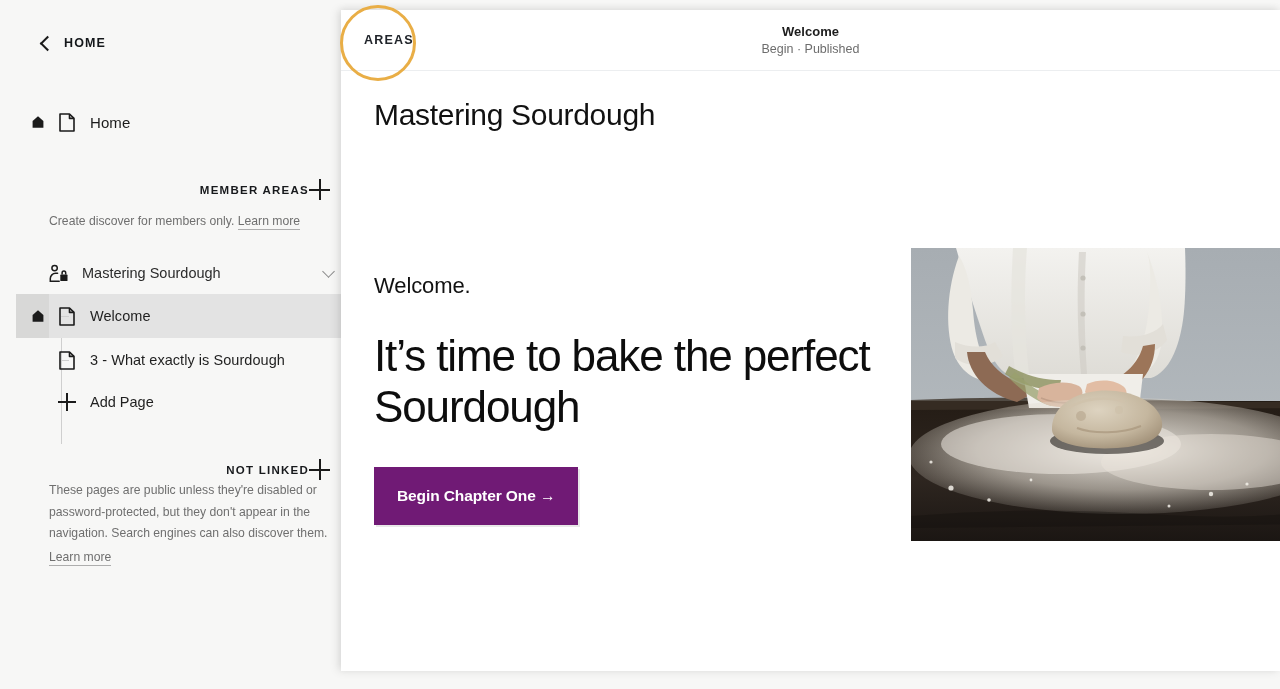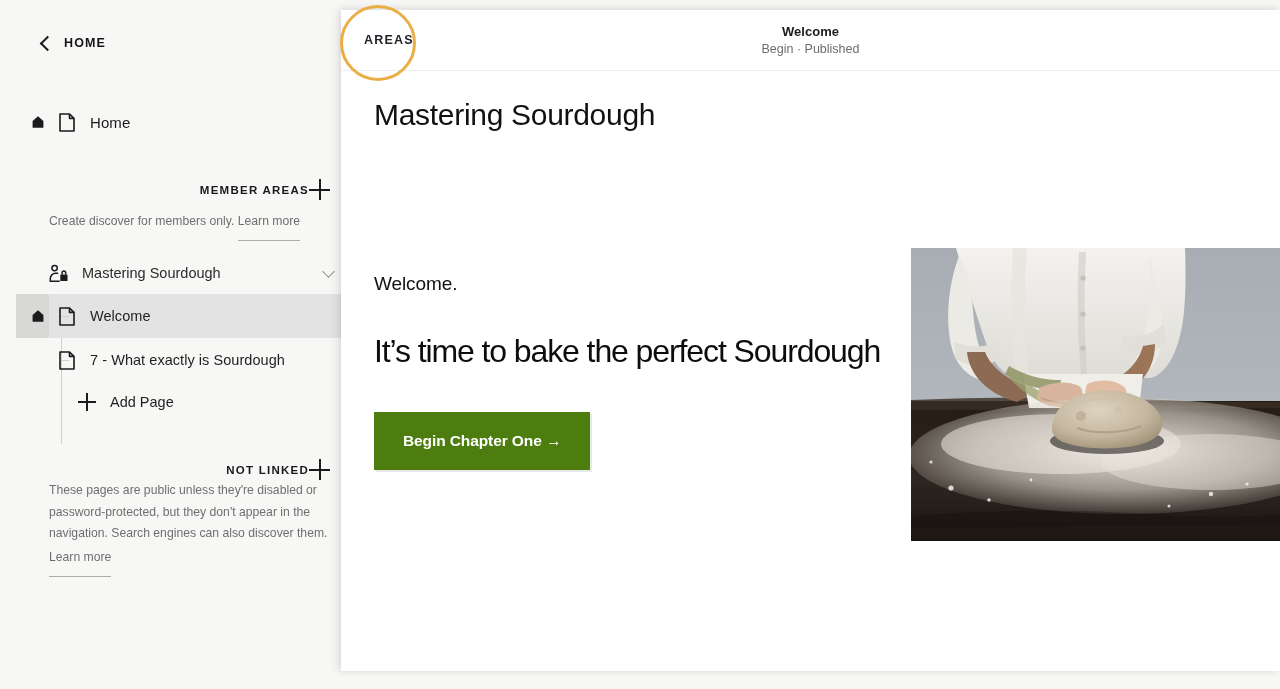--- a/index.html
+++ b/index.html
@@ -72,21 +72,21 @@
   .plus-btn::after  { top: 0; left: 10px; height: 21px; width: 1.6px; }
 
   .section-desc {
     padding: 0 26px 0 33px;
     margin-top: 12px;
     font-size: 12.2px; line-height: 18px; color: #6f6f6f;
   }
   .section-desc.tall { margin-top: 0; line-height: 21.5px; }
   .lnk {
     color: #6f6f6f; text-decoration: none;
-    border-bottom: 1px solid #adadad; padding-bottom: 12px; cursor: pointer;
+    border-bottom: 1px solid #adadad; padding-bottom: 1px; cursor: pointer;
   }
 
   .ma-row {
     display: flex; align-items: center;
     height: 42px; margin-top: 22px;
     padding-left: 33px; padding-right: 20px;
     cursor: pointer;
   }
   .ma-icon { width: 26px; display: flex; align-items: center; }
   .ma-label { font-size: 14.5px; color: #2b2b2b; margin-left: 7px; flex: 1; }
@@ -120,21 +120,21 @@
   .tick {
     position: absolute; left: 45px; width: 8px; height: 1px; background: #cfcfcf;
     top: 50%;
   }
   .page-row .row-label {
     font-size: 14.5px; color: #1f1f1f; margin-left: 6px; letter-spacing: .05px;
   }
 
   .addpage-row {
     display: flex; align-items: center;
-    height: 40px; padding-left: 10px; cursor: pointer; margin-left: 20px;
+    height: 40px; padding-left: 10px; cursor: pointer;
   }
   .addpage-plus { width: 34px; display: flex; justify-content: center; }
   .addpage-plus .mini-plus { position: relative; width: 18px; height: 18px; }
   .addpage-plus .mini-plus::before,
   .addpage-plus .mini-plus::after { content:""; position: absolute; background: #1b1b1b; }
   .addpage-plus .mini-plus::before { left:0; top:8px; width:18px; height:1.6px; }
   .addpage-plus .mini-plus::after { top:0; left:8px; height:18px; width:1.6px; }
   .addpage-row .row-label { font-size: 14.5px; color: #1f1f1f; margin-left: 6px; }
 
   
@@ -183,33 +183,33 @@
   .site-nav {
     display: flex; align-items: flex-start; justify-content: space-between;
     padding: 27px 0 0 33px;
   }
   .site-logo {
     font-size: 30px; color: #111; letter-spacing: -.3px; line-height: 34px;
   }
 
   .hero { position: relative; }
   .hero-copy { position: absolute; left: 33px; top: 141px; width: 520px; }
-  .hero-kicker { font-size: 19px; color: #111; letter-spacing: -.1px; }
+  .hero-kicker { font-size: 22px; color: #111; letter-spacing: -.1px; }
   .hero-title {
     margin-top: 31px;
-    font-size: 32px; line-height: 51px; letter-spacing: -1.1px;
+    font-size: 44px; line-height: 51px; letter-spacing: -1.1px;
     color: #0d0d0d; font-weight: 400;
   }
   .hero-cta {
     display: inline-block;
     margin-top: 35px;
-    background: #4d7c0f;
+    background: #701a75;
     color: #ffffff;
     font-size: 15.5px; font-weight: 700; letter-spacing: -.1px;
-    padding: 20px 29px;
+    padding: 20px 23px;
     cursor: pointer;
     box-shadow: 2px 2px 0 rgba(0,0,0,.09);
     text-align: right;
   }
 
   .hero-img {
     position: absolute; left: 570px; top: 116px;
     width: 420px; height: 293px;
     overflow: hidden;
     background: #9aa0a6;
@@ -287,21 +287,21 @@
 
       <div class="page-row">
         <span class="tick"></span>
         <span class="home-glyph"></span>
         <span class="doc-slot">
           <svg width="16" height="19" viewBox="0 0 16 19">
               <path d="M1 1h9.5L15 5.4V18H1z" fill="none" stroke="#1b1b1b" stroke-width="1.6" stroke-linejoin="round"></path>
               <path d="M10.5 1v4.4H15" fill="none" stroke="#1b1b1b" stroke-width="1.6" stroke-linejoin="round"></path>
             </svg>
         </span>
-        <span class="row-label">7 - What exactly is Sourdough</span>
+        <span class="row-label">3 - What exactly is Sourdough</span>
       </div>
 
 
 
       <div class="addpage-row">
         <span class="home-glyph"></span>
         <span class="addpage-plus">
             <span class="mini-plus"></span>
           </span>
         <span class="row-label">Add Page</span>

